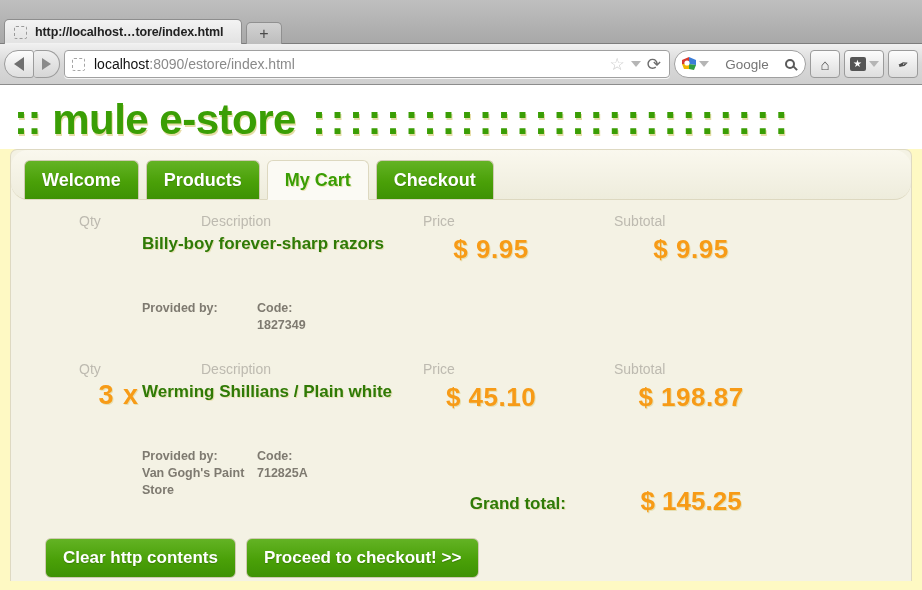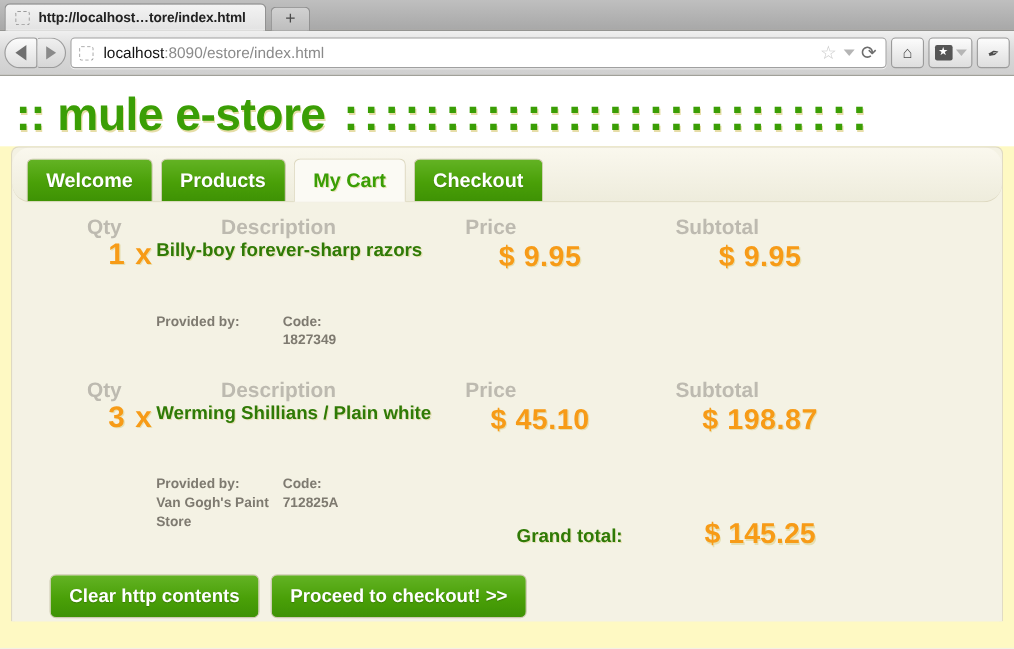--- a/index.html
+++ b/index.html
@@ -7,21 +7,21 @@
     width: 922px; height: 590px;
     overflow: hidden;
     font-family: "Liberation Sans", sans-serif;
     background: #f4f2e4;
   }
 
   
   .browser { width: 922px; height: 590px; position: relative; }
 
   .tabstrip {
-    height: 28px;
+    height: 44px;
     background: linear-gradient(to bottom, #bfbfbf 0%, #a8a8a8 100%);
     position: relative;
     border-bottom: 1px solid #7d7d7d;
     display: flex;
     align-items: flex-end;
     padding-left: 4px;
   }
   .tab-active {
     height: 25px;
     background: linear-gradient(to bottom, #f3f3f3 0%, #e2e2e2 100%);
@@ -260,22 +260,22 @@
 
   .cart-row {
     position: relative;
     height: 148px;
     padding: 0;
   }
   .cart-row.second { height: 130px; }
 
   .col-head {
     position: absolute;
-    font-size: 19px;
-    font-weight: bold;
+    font-size: 14px;
+    font-weight: normal;
     color: #bdbab0;
     top: 5px;
   }
   .h-qty  { left: 68px; }
   .h-desc { left: 190px; }
   .h-price{ left: 412px; }
   .h-sub  { left: 603px; }
 
   .qty {
     position: absolute;
@@ -397,20 +397,34 @@
     <div class="urlbar">
       <span class="url-fav"></span>
       <span class="url-text"><b>localhost</b><span>:8090/estore/index.html</span></span>
       <span class="url-icons">
         <span class="star">☆</span>
         <span class="caret-dn"></span>
         <span class="reload">⟳</span>
       </span>
     </div>
 
+    <div class="searchbox">
+      <span class="g-logo">
+        <svg width="16" height="16" viewBox="0 0 16 16" aria-hidden="true">
+          <path d="M1 4 L8 1 L8 8 L1 8 Z" fill="#d63b2f"></path>
+          <path d="M8 1 L15 4 L15 9 L8 8 Z" fill="#3b7dd8"></path>
+          <path d="M8 8 L15 9 L13 14 L8 13 Z" fill="#2f9e41"></path>
+          <path d="M1 8 L8 8 L8 13 L3 13 Z" fill="#f2b600"></path>
+          <circle cx="6" cy="7" r="2.6" fill="#ffffff"></circle>
+        </svg>
+      </span>
+      <span class="caret-dn"></span>
+      <span class="search-label">Google</span>
+      <span class="mag"></span>
+    </div>
 
     <div class="tb-btn">
       <span class="home-ico">⌂</span>
     </div>
     <div class="tb-btn wide">
       <span class="bm-ico">★</span>
       <span class="caret-dn"></span>
     </div>
     <div class="tb-btn">
       <span class="clip-ico">✒</span>
@@ -433,21 +447,20 @@
       </div>
 
       <div class="cart">
 
         <div class="cart-row">
           <div class="col-head h-qty">Qty</div>
           <div class="col-head h-desc">Description</div>
           <div class="col-head h-price">Price</div>
           <div class="col-head h-sub">Subtotal</div>
 
-          <div class="qty">1 x</div>
           <div class="desc">Billy-boy forever-sharp razors</div>
           <div class="price">$ 9.95</div>
           <div class="subtotal">$ 9.95</div>
 
           <div class="meta">
             <div class="m1">
               <div>Provided by:</div>
             </div>
             <div class="m2">
               <div>Code:</div>

